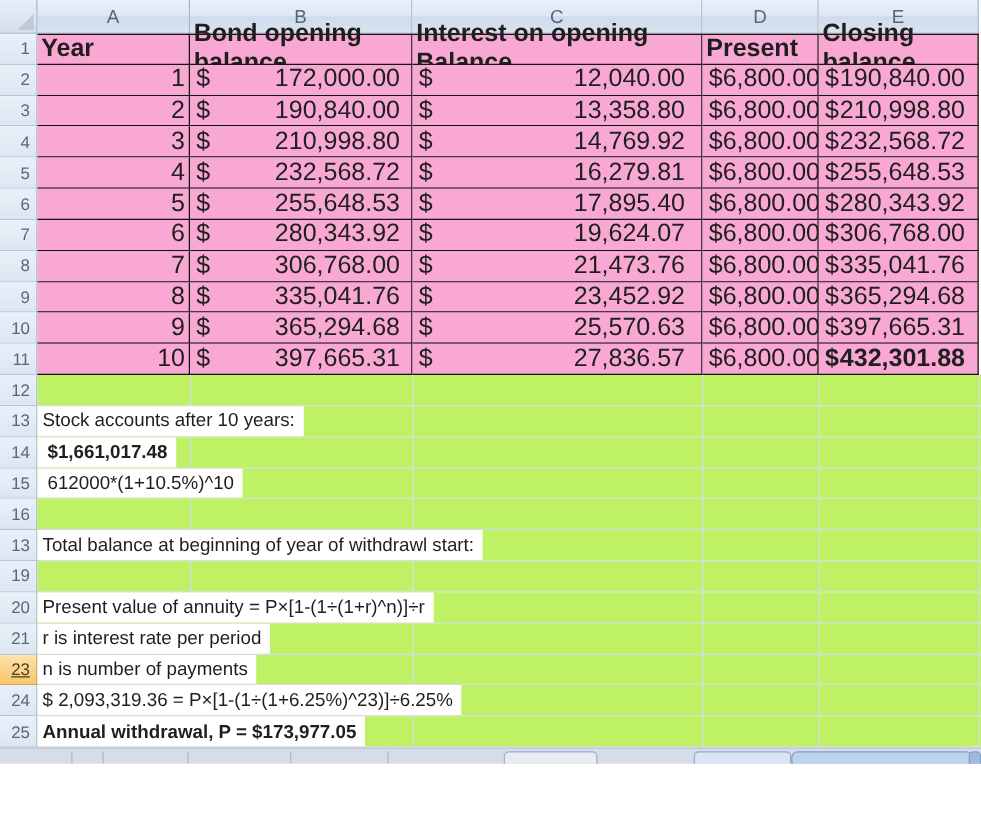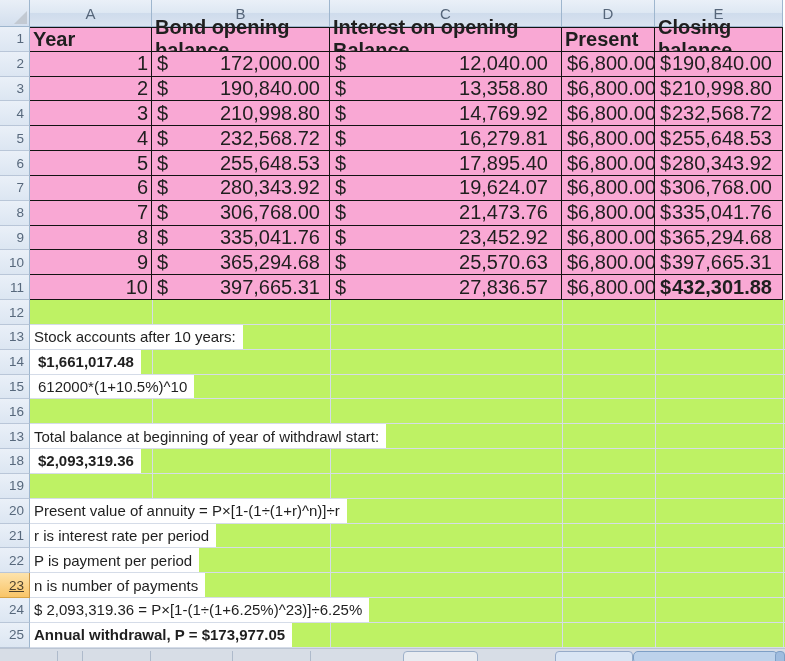--- a/index.html
+++ b/index.html
@@ -323,31 +323,20 @@
     <div class="span-area">
         <i class="gl g1"></i>
         <i class="gl g2"></i>
         <i class="gl g3"></i>
         <i class="gl g4"></i>
         <i class="gl g5"></i>
       <span class="note">Total balance at beginning of year of withdrawl start:</span>
       </div>
   </div>
 
-  <div class="row grid-row">
-    <div class="rowhead">18</div>
-    <div class="span-area">
-        <i class="gl g1"></i>
-        <i class="gl g2"></i>
-        <i class="gl g3"></i>
-        <i class="gl g4"></i>
-        <i class="gl g5"></i>
-      <span class="note bold indent">$2,093,319.36</span>
-      </div>
-  </div>
 
   <div class="row grid-row">
     <div class="rowhead">19</div>
     <div class="span-area">
         <i class="gl g1"></i>
         <i class="gl g2"></i>
         <i class="gl g3"></i>
         <i class="gl g4"></i>
         <i class="gl g5"></i>
       </div>
@@ -370,31 +359,20 @@
     <div class="span-area">
         <i class="gl g1"></i>
         <i class="gl g2"></i>
         <i class="gl g3"></i>
         <i class="gl g4"></i>
         <i class="gl g5"></i>
       <span class="note">r is interest rate per period</span>
       </div>
   </div>
 
-  <div class="row grid-row">
-    <div class="rowhead">22</div>
-    <div class="span-area">
-        <i class="gl g1"></i>
-        <i class="gl g2"></i>
-        <i class="gl g3"></i>
-        <i class="gl g4"></i>
-        <i class="gl g5"></i>
-      <span class="note">P is payment per period</span>
-      </div>
-  </div>
 
   <div class="row grid-row">
     <div class="rowhead sel">23</div>
     <div class="span-area">
         <i class="gl g1"></i>
         <i class="gl g2"></i>
         <i class="gl g3"></i>
         <i class="gl g4"></i>
         <i class="gl g5"></i>
       <span class="note">n is number of payments</span>

